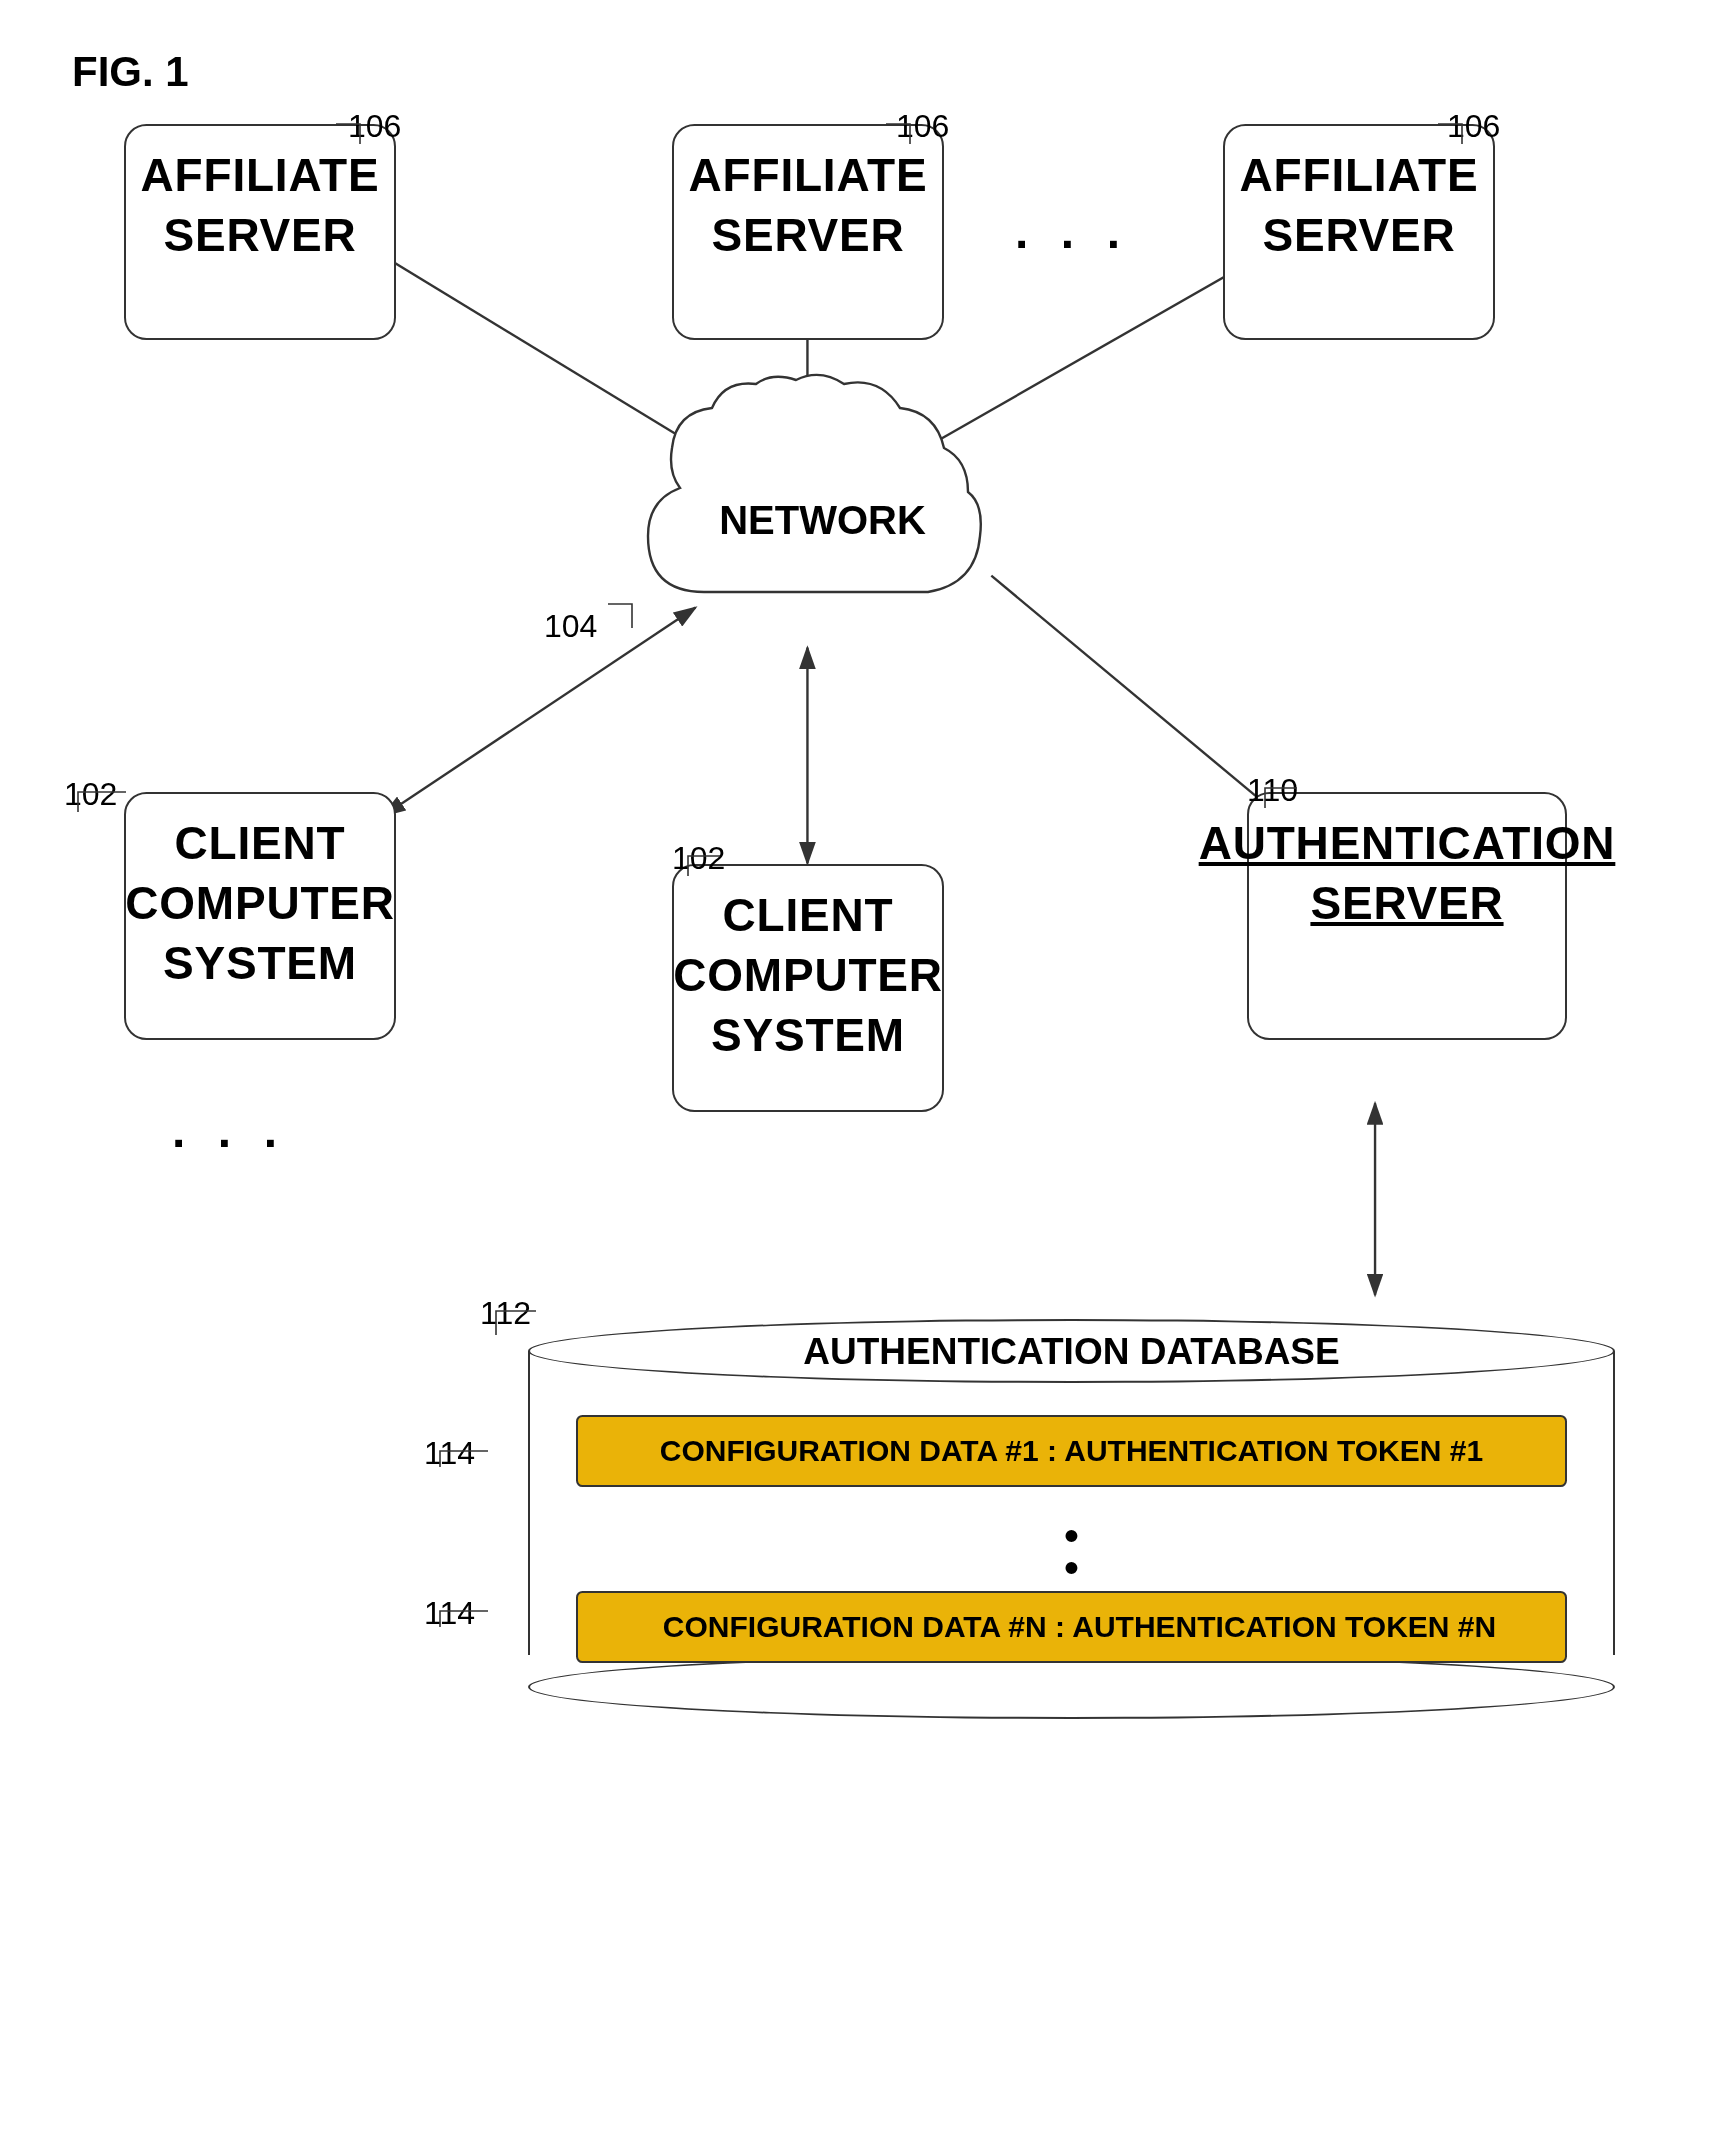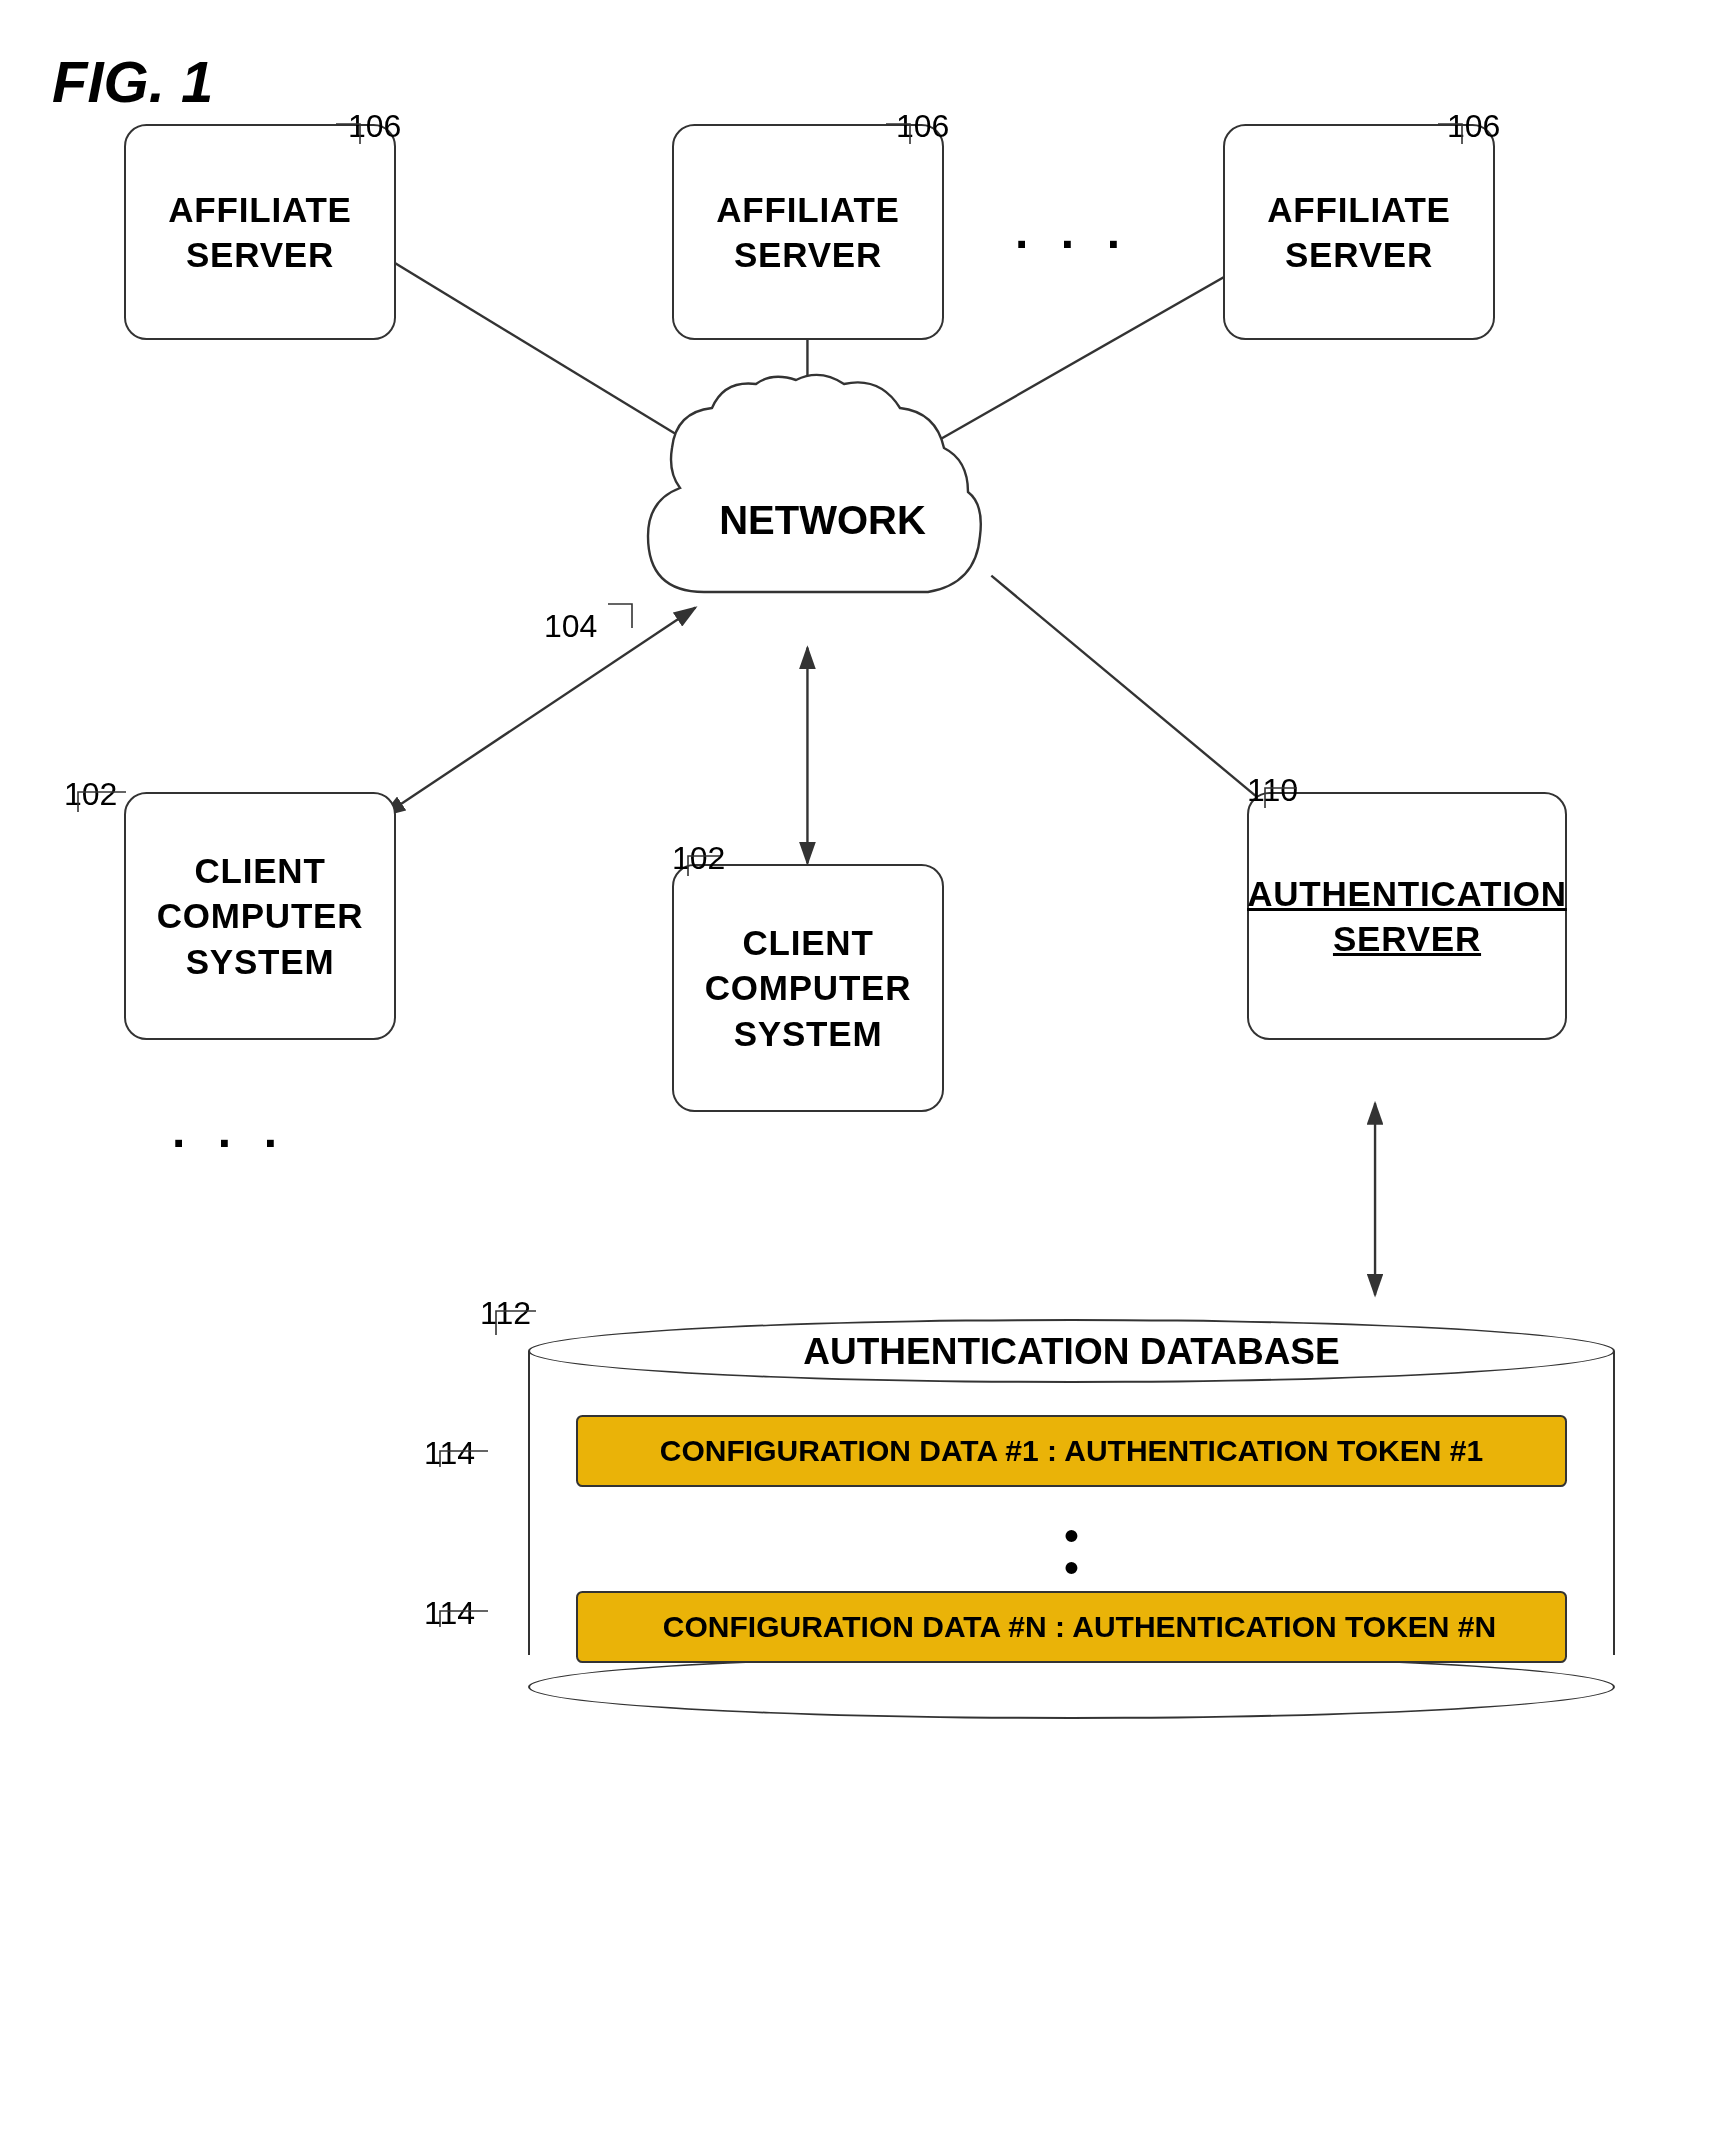--- a/index.html
+++ b/index.html
@@ -8,36 +8,34 @@
       font-family: Arial, sans-serif;
       width: 1734px;
       height: 2129px;
       position: relative;
       overflow: hidden;
     }
 
     .fig-title {
       position: absolute;
       top: 48px;
-      left: 52px;
-      font-size: 58px;
-      font-weight: bold;
-      font-style: italic;
+      left: 72px;
+      font-size: 42px;
+      font-weight: bold;
     }
 
     
     .box {
       position: absolute;
       border: 2.4px solid #333;
       border-radius: 22.4px;
       display: flex;
-      align-items: center;
       justify-content: center;
       text-align: center;
-      font-size: 35px;
+      font-size: 46px;
       font-weight: bold;
       letter-spacing: 0.8px;
       line-height: 1.3;
       background: #fff;
       padding: 20px;
     }
 
     
     .cloud {
       position: absolute;

